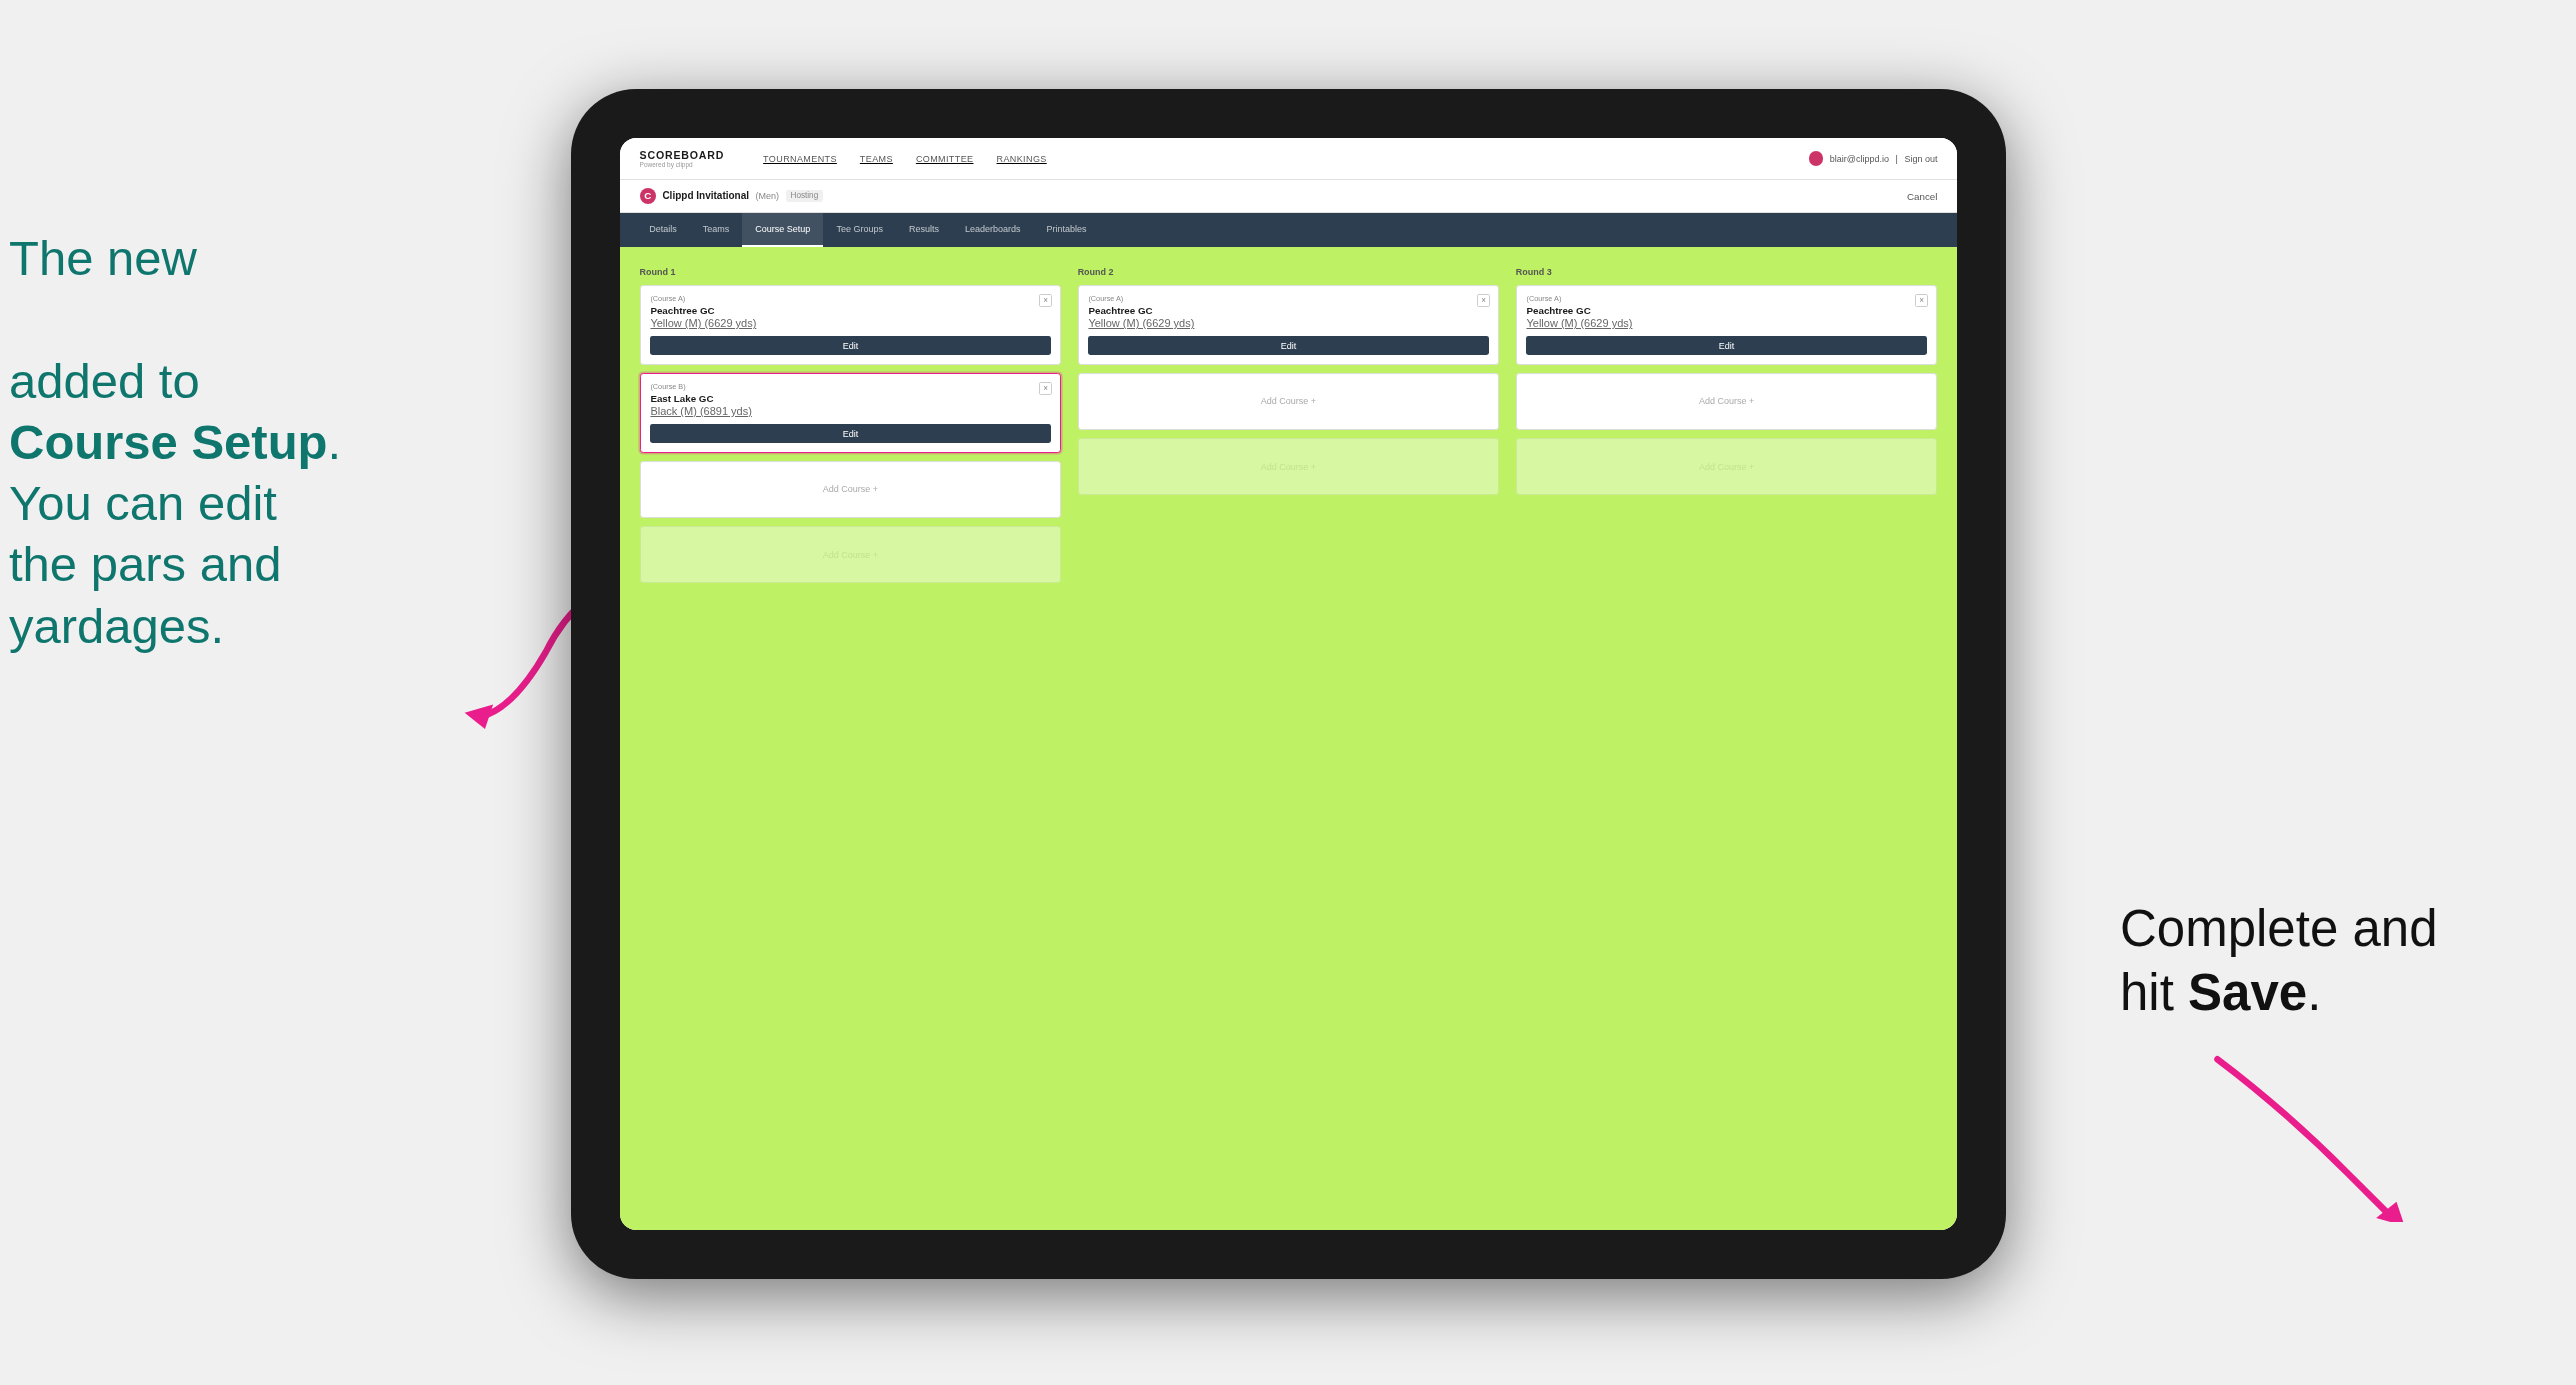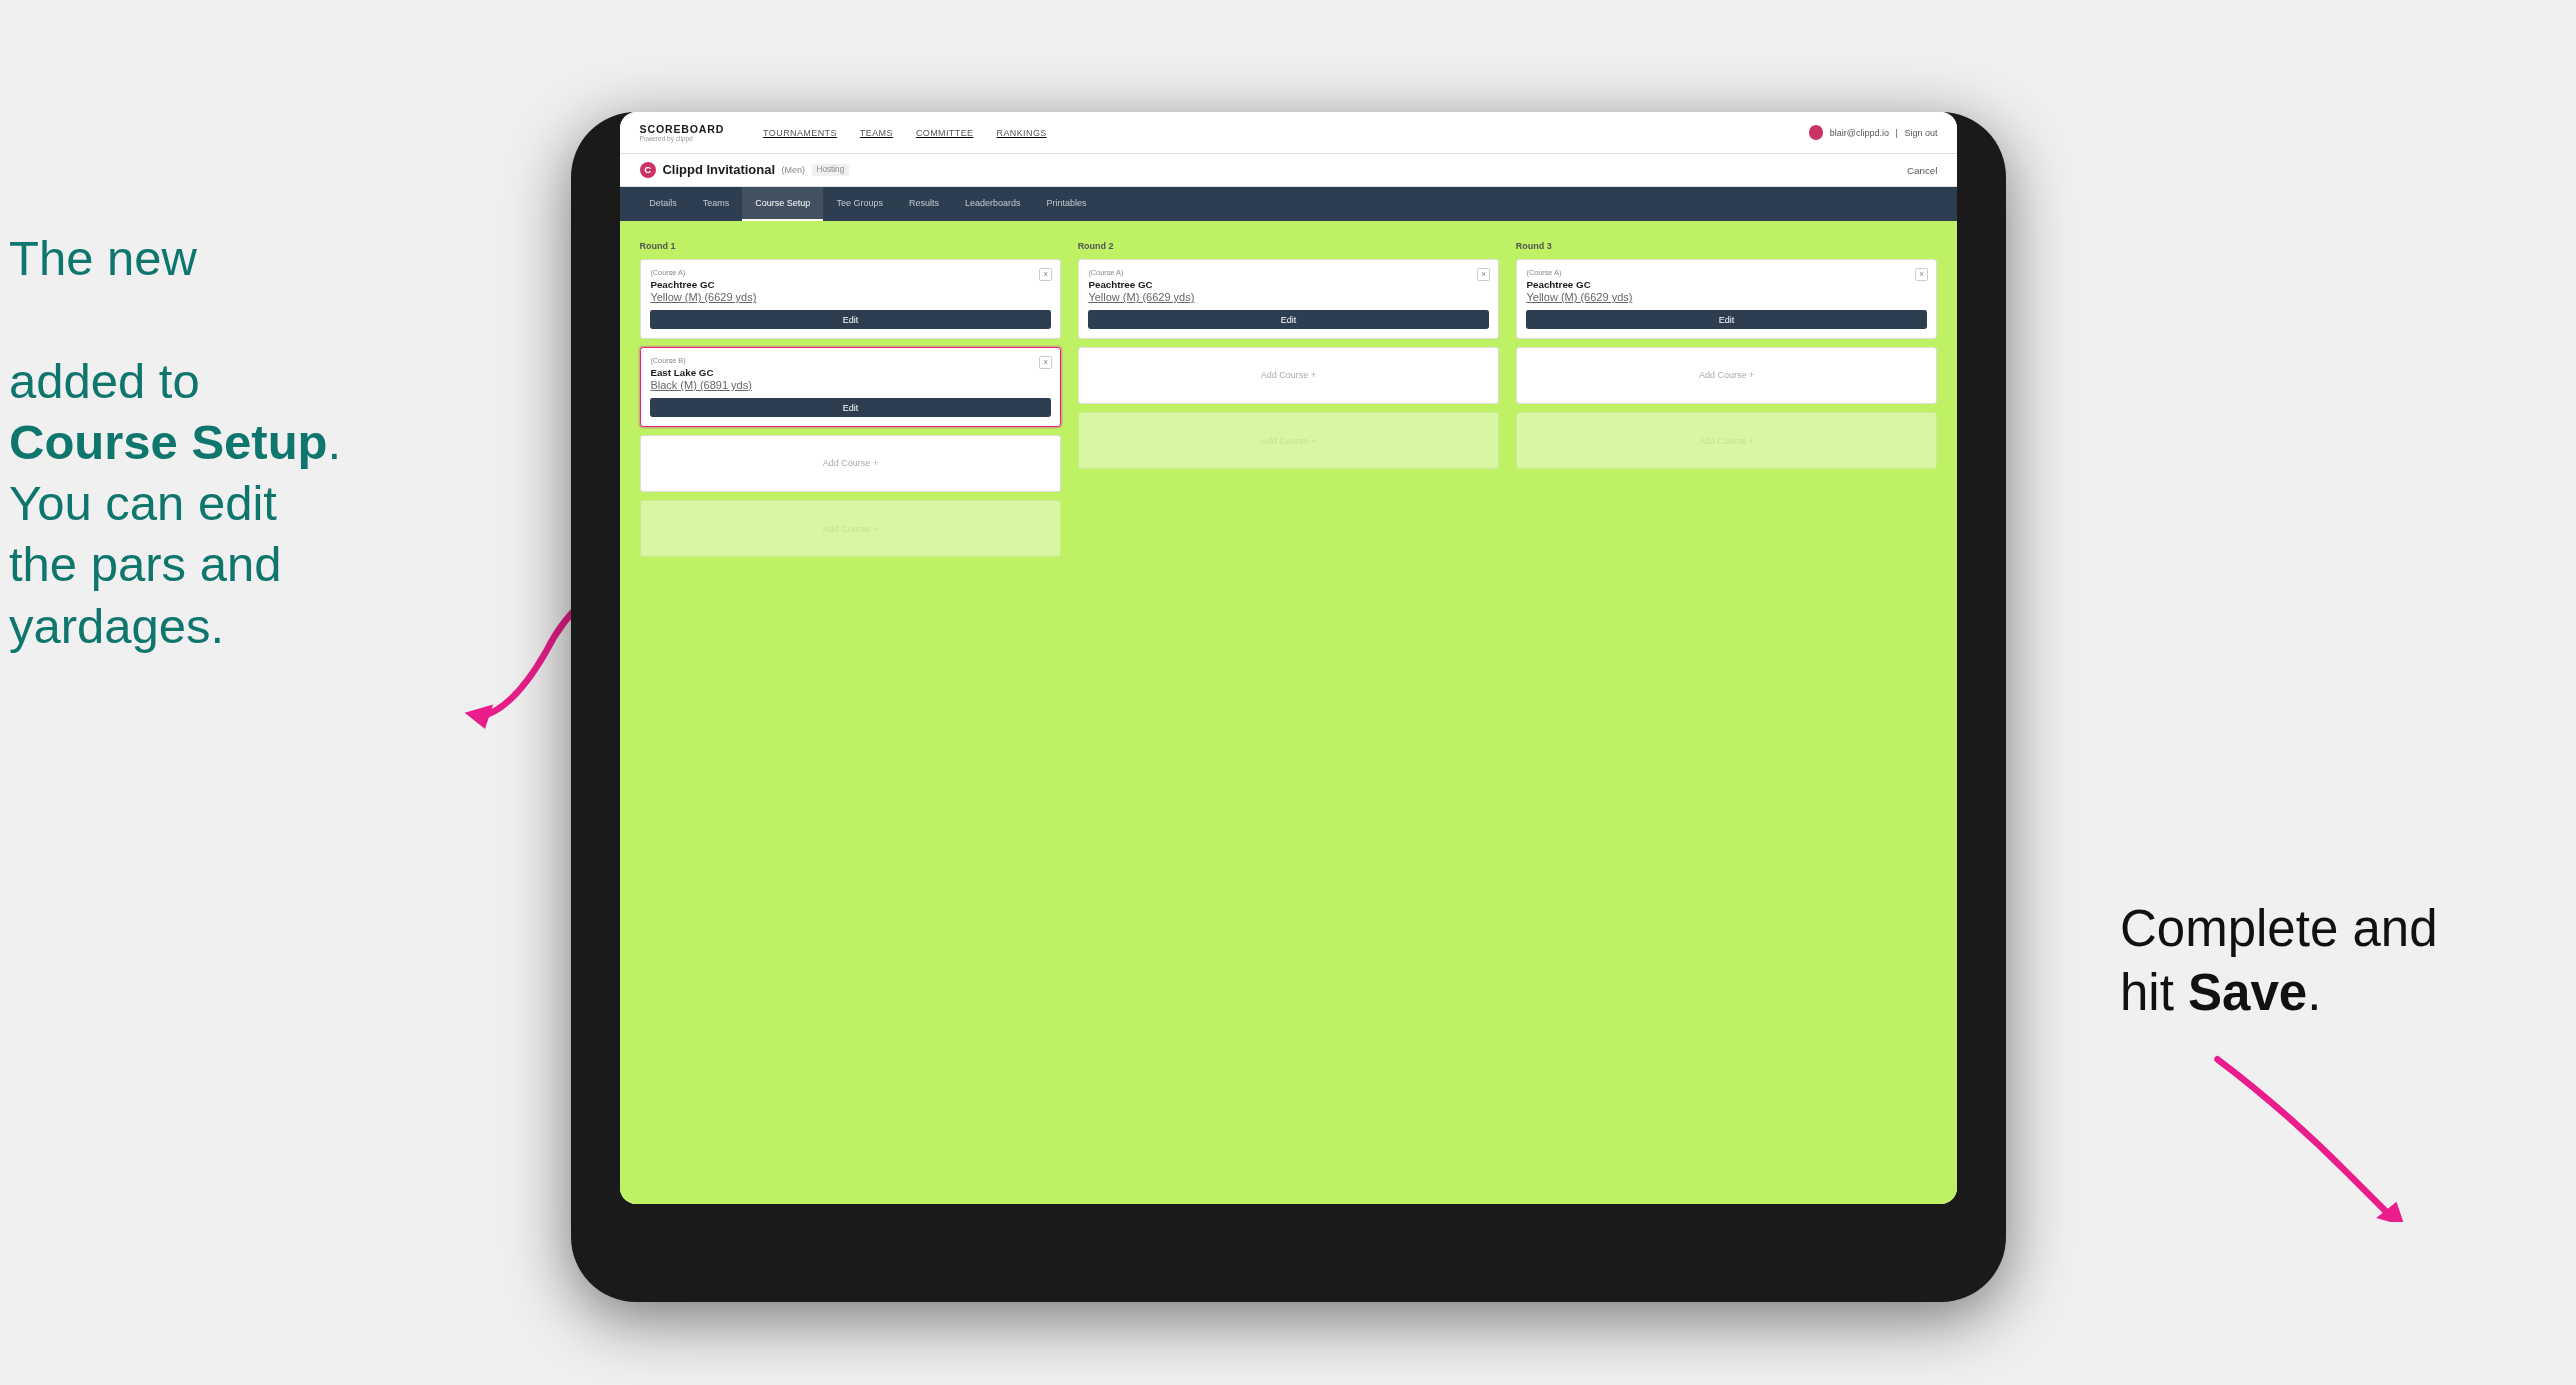--- a/index.html
+++ b/index.html
@@ -52,27 +52,28 @@
       right: 261px;
       top: 1060px;
       width: 212px;
       height: 179px;
     }
 
     
     .tablet {
       position: absolute;
       left: 571px;
-      top: 112px;
+      top: 89px;
       width: 1435px;
       height: 1190px;
       background: #1a1a1a;
       border-radius: 65px;
       box-shadow: 0 16.3px 65px rgba(0,0,0,0.5);
       display: flex;
+      align-items: center;
       justify-content: center;
     }
 
     .tablet-screen {
       width: 1337px;
       height: 1092px;
       background: #fff;
       border-radius: 16.3px;
       overflow: hidden;
       display: flex;
@@ -162,21 +163,21 @@
       border-radius: 50%;
       display: flex;
       align-items: center;
       justify-content: center;
       color: white;
       font-size: 9.8px;
       font-weight: 700;
     }
 
     .tournament-name {
-      font-size: 13px;
+      font-size: 10px;
       font-weight: 600;
       color: #1a1a1a;
     }
 
     .tournament-gender {
       font-size: 9px;
       color: #888;
     }
 
     .hosting-badge {

